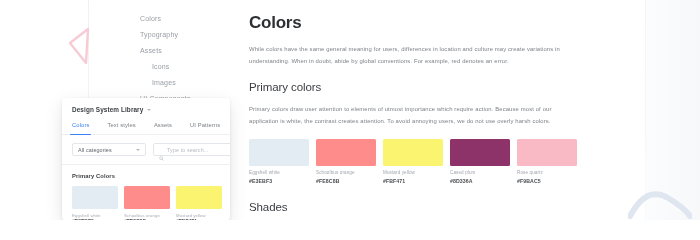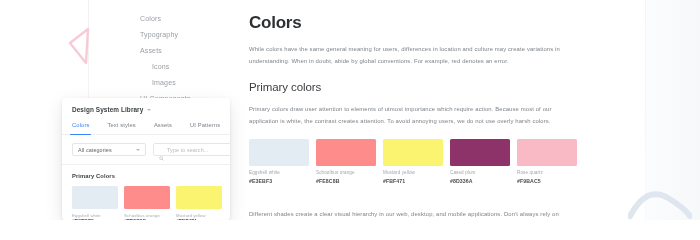--- a/index.html
+++ b/index.html
@@ -256,20 +256,21 @@
         <div class="swatch-hex">#8D336A</div>
       </div>
       <div class="swatch-cell">
         <div class="swatch-chip" style="background: rgb(249, 186, 197);"></div>
         <div class="swatch-name">Rose quartz</div>
         <div class="swatch-hex">#F9BAC5</div>
       </div>
     </div>
 
     <div class="sp-d"></div>
+    <h2 class="h2">Shades</h2>
     <div class="sp-c"></div>
     <p class="body-text">Different shades create a clear visual hierarchy in our web, desktop, and mobile applications. Don't always rely on</p>
   </article>
 
   <section class="ds-panel">
 
     <div class="ds-head">
       <span class="ds-title">Design System Library</span>
       <span class="chev"></span>
     </div>

